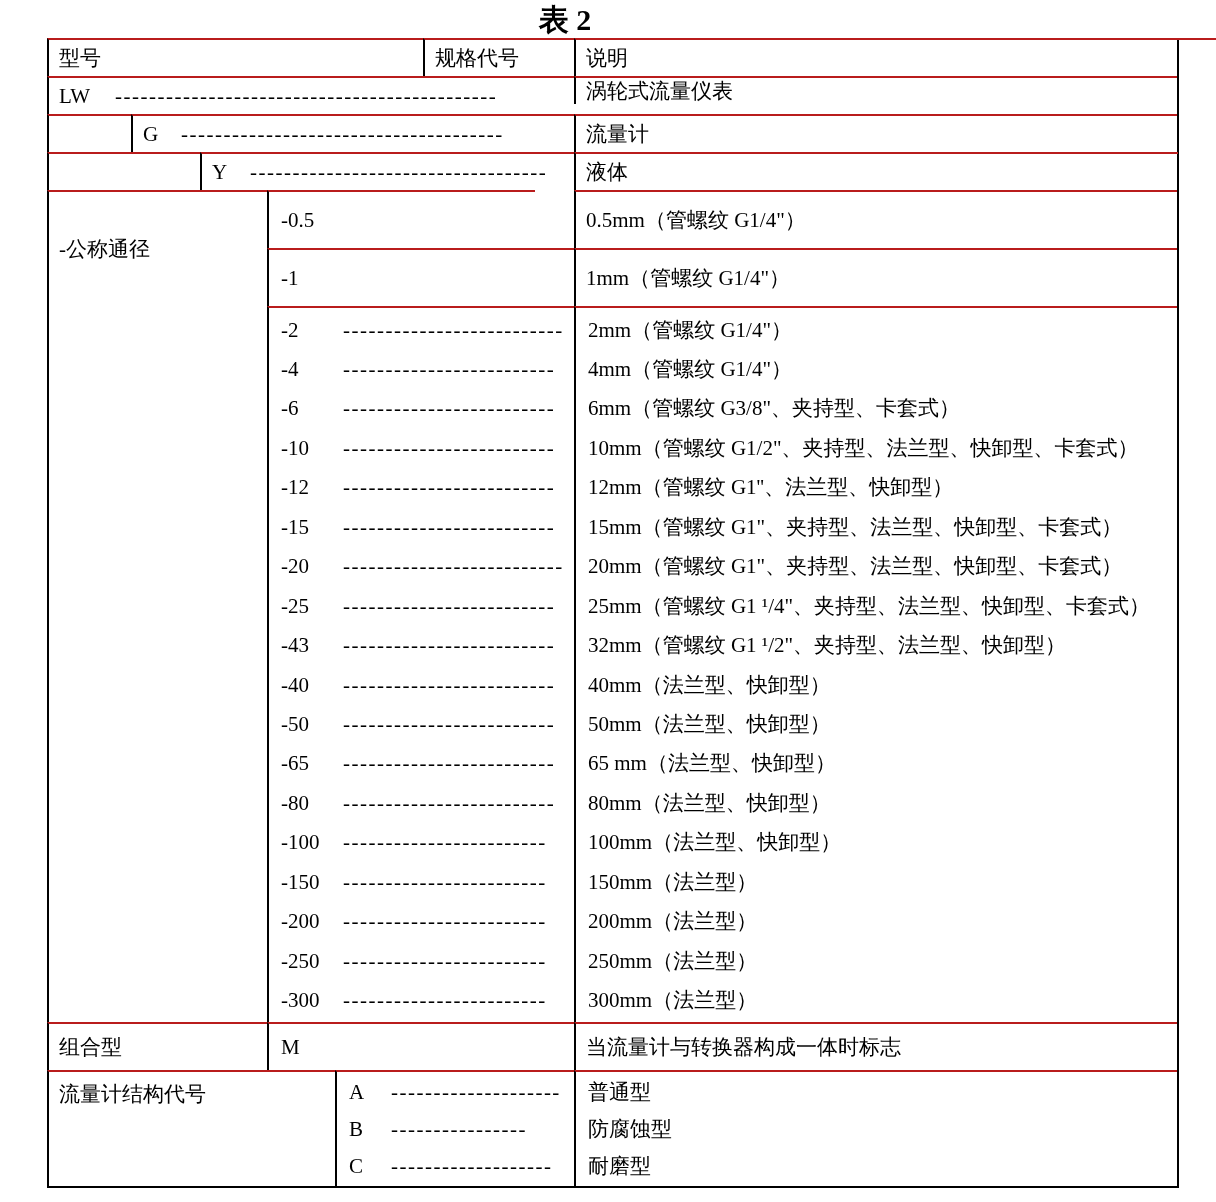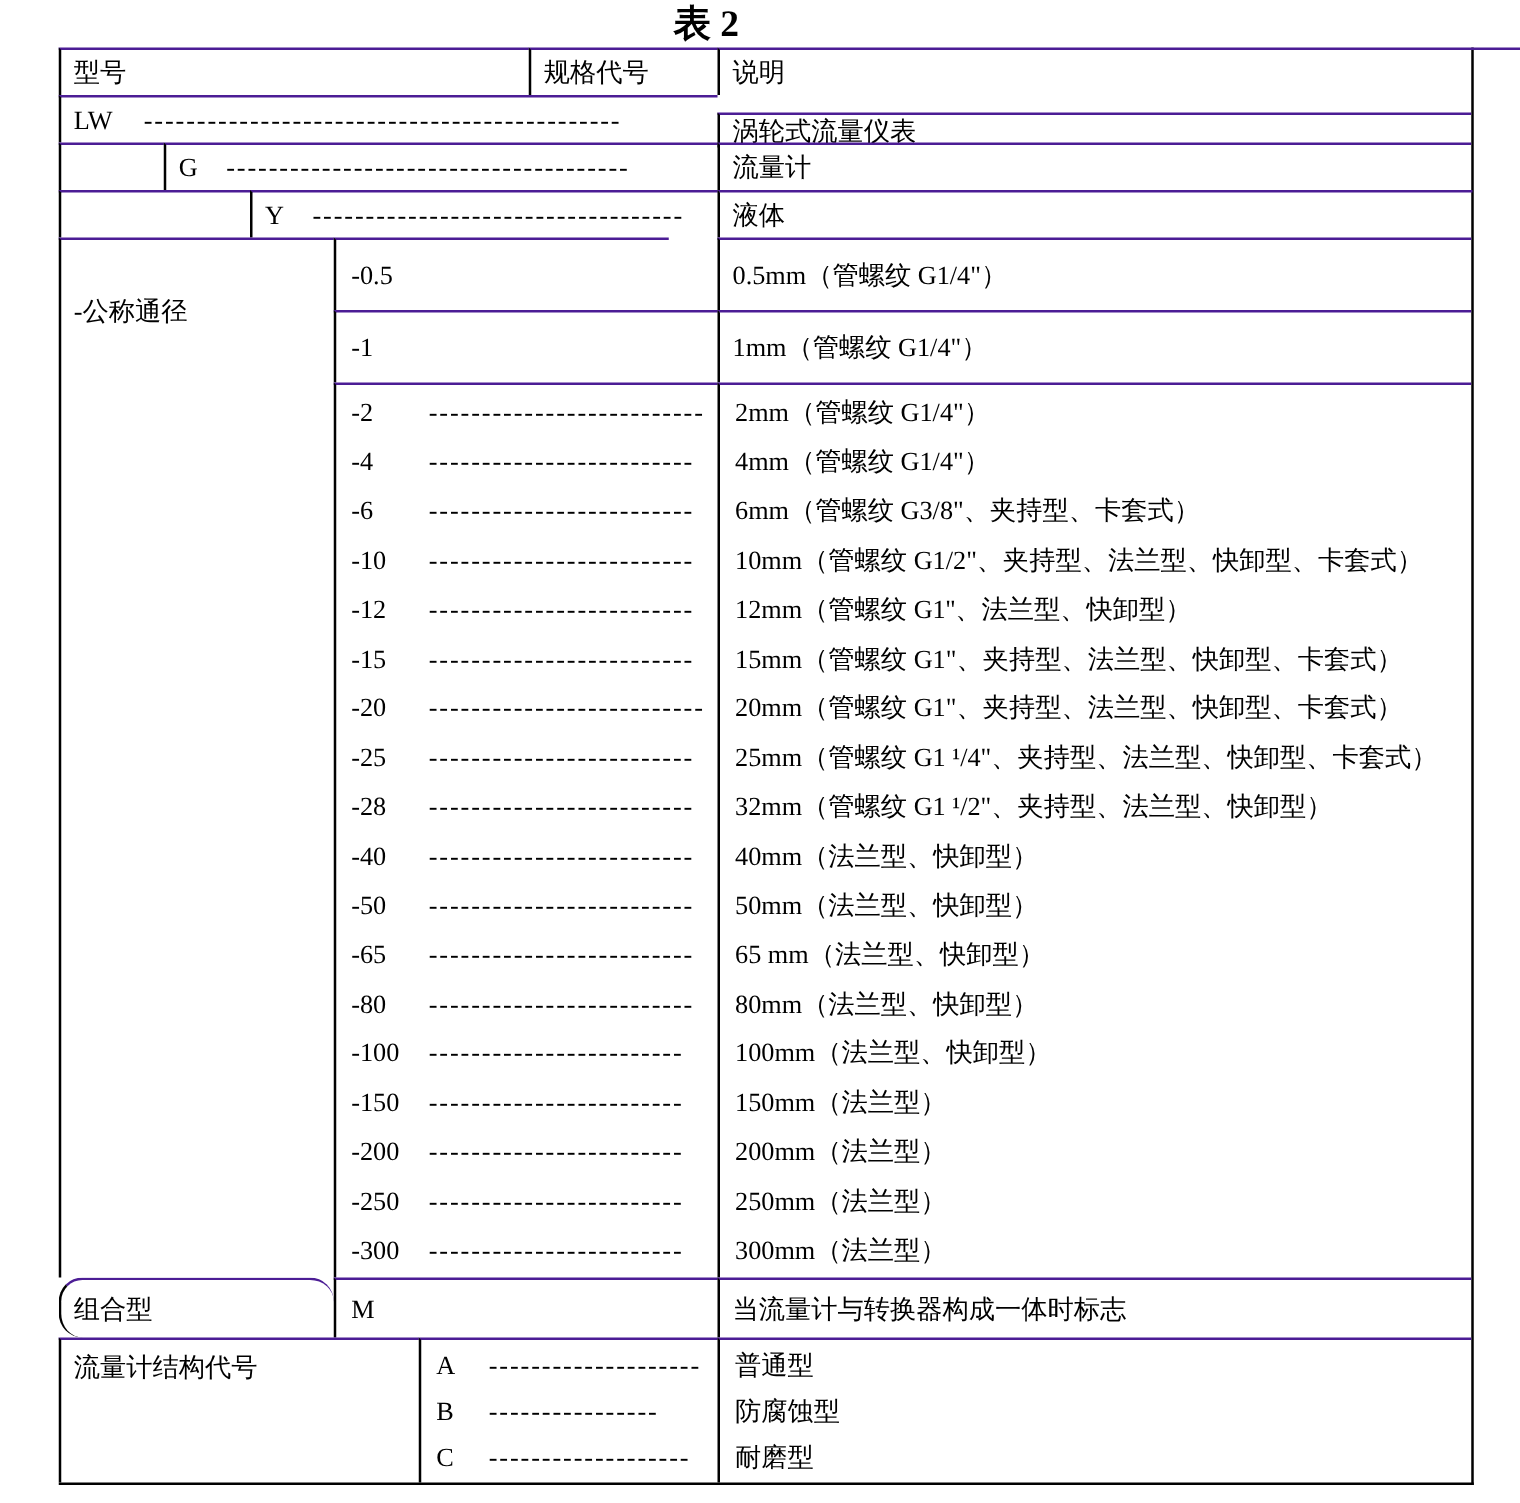--- a/index.html
+++ b/index.html
@@ -11,21 +11,21 @@
     position:absolute;left:47px;top:6px;width:1130px;height:28px;
     text-align:center;font-size:30px;font-weight:bold;line-height:28px;
     transform:translateX(-47px);
   }
   #tbl{
     position:absolute;left:47px;top:38px;width:1130px;height:1148px;
     border-right:2px solid #000;border-bottom:2px solid #000;
   }
   .cell{
     position:absolute;box-sizing:border-box;
-    border-top:2px solid #4c1d95;border-left:2px solid #000;
+    border-top:2px solid #b91c1c;border-left:2px solid #000;
     display:flex;align-items:center;
     padding:0 10px;font-size:21px;white-space:nowrap;overflow:hidden;
     line-height:1.25;
   }
   .col{
     flex-direction:column;justify-content:space-around;align-items:stretch;
     padding:2px 12px;
   }
   .top{align-items:flex-start;}
   .line{display:flex;align-items:center;}
@@ -43,21 +43,21 @@
 <div id="tbl">
 
   <div class="cell" style="left:0;top:0;width:376px;height:38px;">型号</div>
   <div class="cell" style="left:376px;top:0;width:151px;height:38px;">规格代号</div>
   <div class="cell" style="left:527px;top:0;width:723px;height:38px;">说明</div>
 
   <div class="cell" style="left:0;top:38px;width:527px;height:38px;">
     <span class="code w-lw">LW</span>
     <span class="dashes">---------------------------------------------</span>
   </div>
-  <div class="cell" style="left:527px;top:52px;width:603px;height:28px;">涡轮式流量仪表</div>
+  <div class="cell" style="left:527px;top:38px;width:603px;height:28px;">涡轮式流量仪表</div>
 
   <div class="cell" style="left:0;top:76px;width:84px;height:38px;"></div>
   <div class="cell" style="left:84px;top:76px;width:443px;height:38px;">
     <span class="code w-g">G</span>
     <span class="dashes">--------------------------------------</span>
   </div>
   <div class="cell" style="left:527px;top:76px;width:603px;height:38px;">流量计</div>
 
   <div class="cell" style="left:0;top:114px;width:153px;height:38px;"></div>
   <div class="cell" style="left:153px;top:114px;width:374px;height:38px;">
@@ -101,21 +101,21 @@
       </div>
     <div class="line">
         <span class="code w-dn">-20</span>
         <span class="dashes">--------------------------</span>
       </div>
     <div class="line">
         <span class="code w-dn">-25</span>
         <span class="dashes">-------------------------</span>
       </div>
     <div class="line">
-        <span class="code w-dn">-28</span>
+        <span class="code w-dn">-43</span>
         <span class="dashes">-------------------------</span>
       </div>
     <div class="line">
         <span class="code w-dn">-40</span>
         <span class="dashes">-------------------------</span>
       </div>
     <div class="line">
         <span class="code w-dn">-50</span>
         <span class="dashes">-------------------------</span>
       </div>
@@ -163,21 +163,21 @@
     <div class="line">50mm（法兰型、快卸型）</div>
     <div class="line">65 mm（法兰型、快卸型）</div>
     <div class="line">80mm（法兰型、快卸型）</div>
     <div class="line">100mm（法兰型、快卸型）</div>
     <div class="line">150mm（法兰型）</div>
     <div class="line">200mm（法兰型）</div>
     <div class="line">250mm（法兰型）</div>
     <div class="line">300mm（法兰型）</div>
   </div>
 
-  <div class="cell" style="left:0;top:984px;width:220px;height:48px;border-radius:19px;">组合型</div>
+  <div class="cell" style="left:0;top:984px;width:220px;height:48px;">组合型</div>
   <div class="cell pad12" style="left:220px;top:984px;width:307px;height:48px;">M</div>
   <div class="cell" style="left:527px;top:984px;width:603px;height:48px;">当流量计与转换器构成一体时标志</div>
 
   <div class="cell top" style="left:0;top:1032px;width:288px;height:116px;padding-top:9px;">流量计结构代号</div>
   <div class="cell col" style="left:288px;top:1032px;width:239px;height:116px;">
     <div class="line">
         <span class="code w-abc">A</span>
         <span class="dashes">--------------------</span>
       </div>
     <div class="line">

